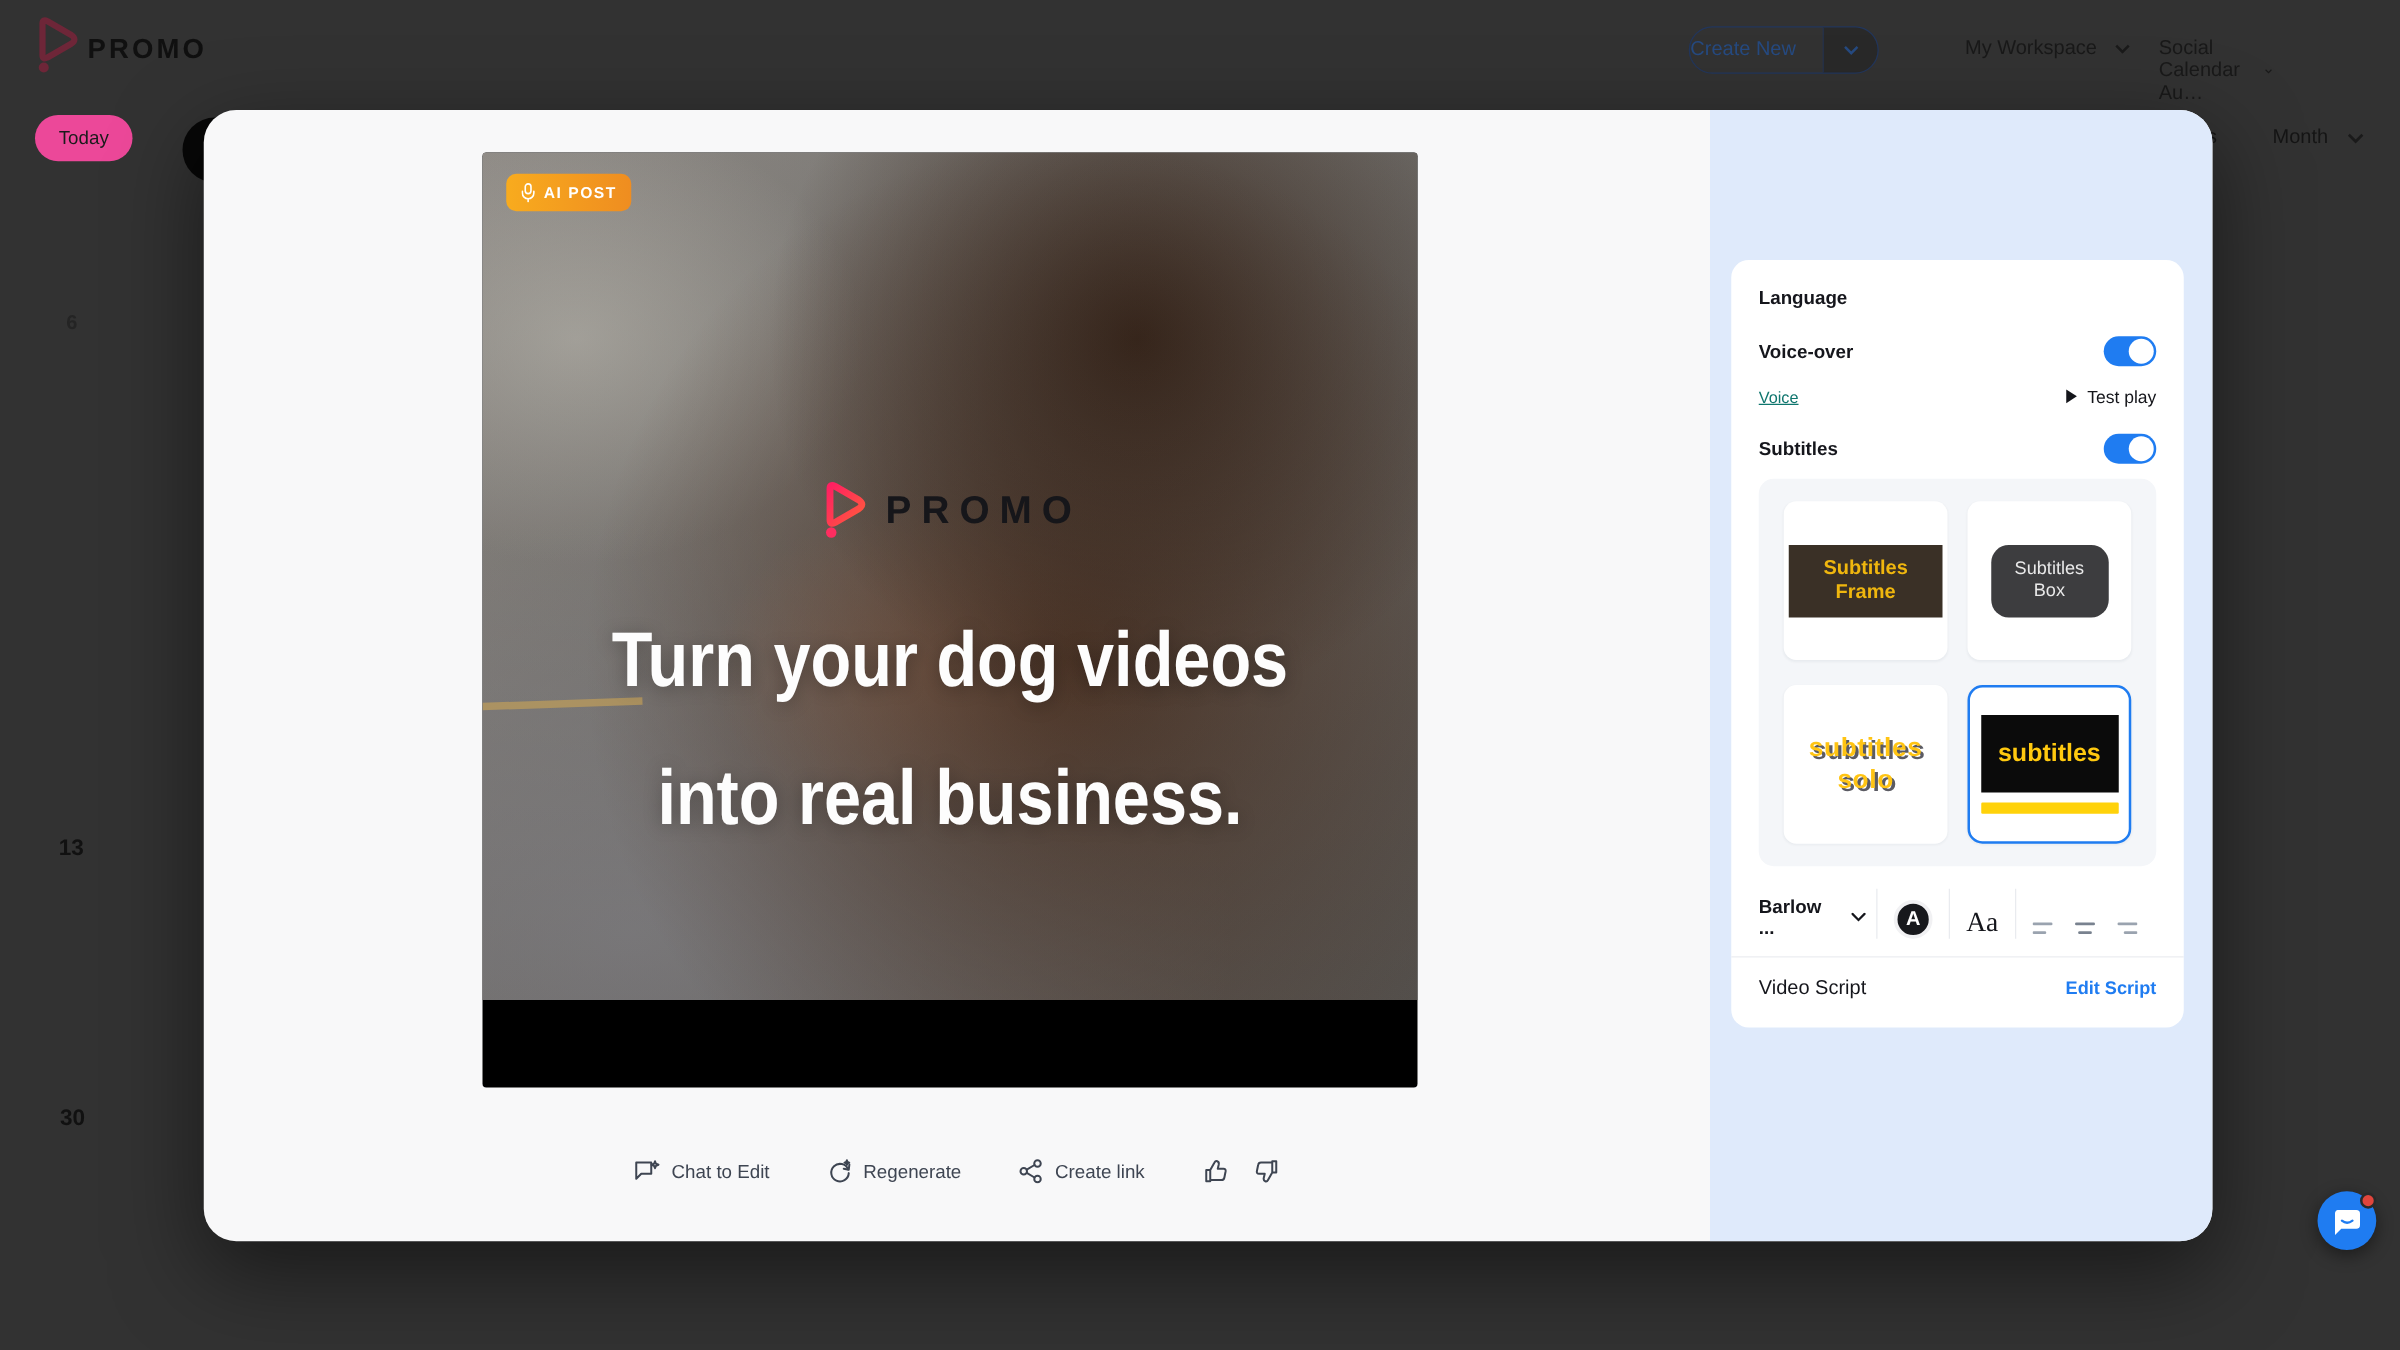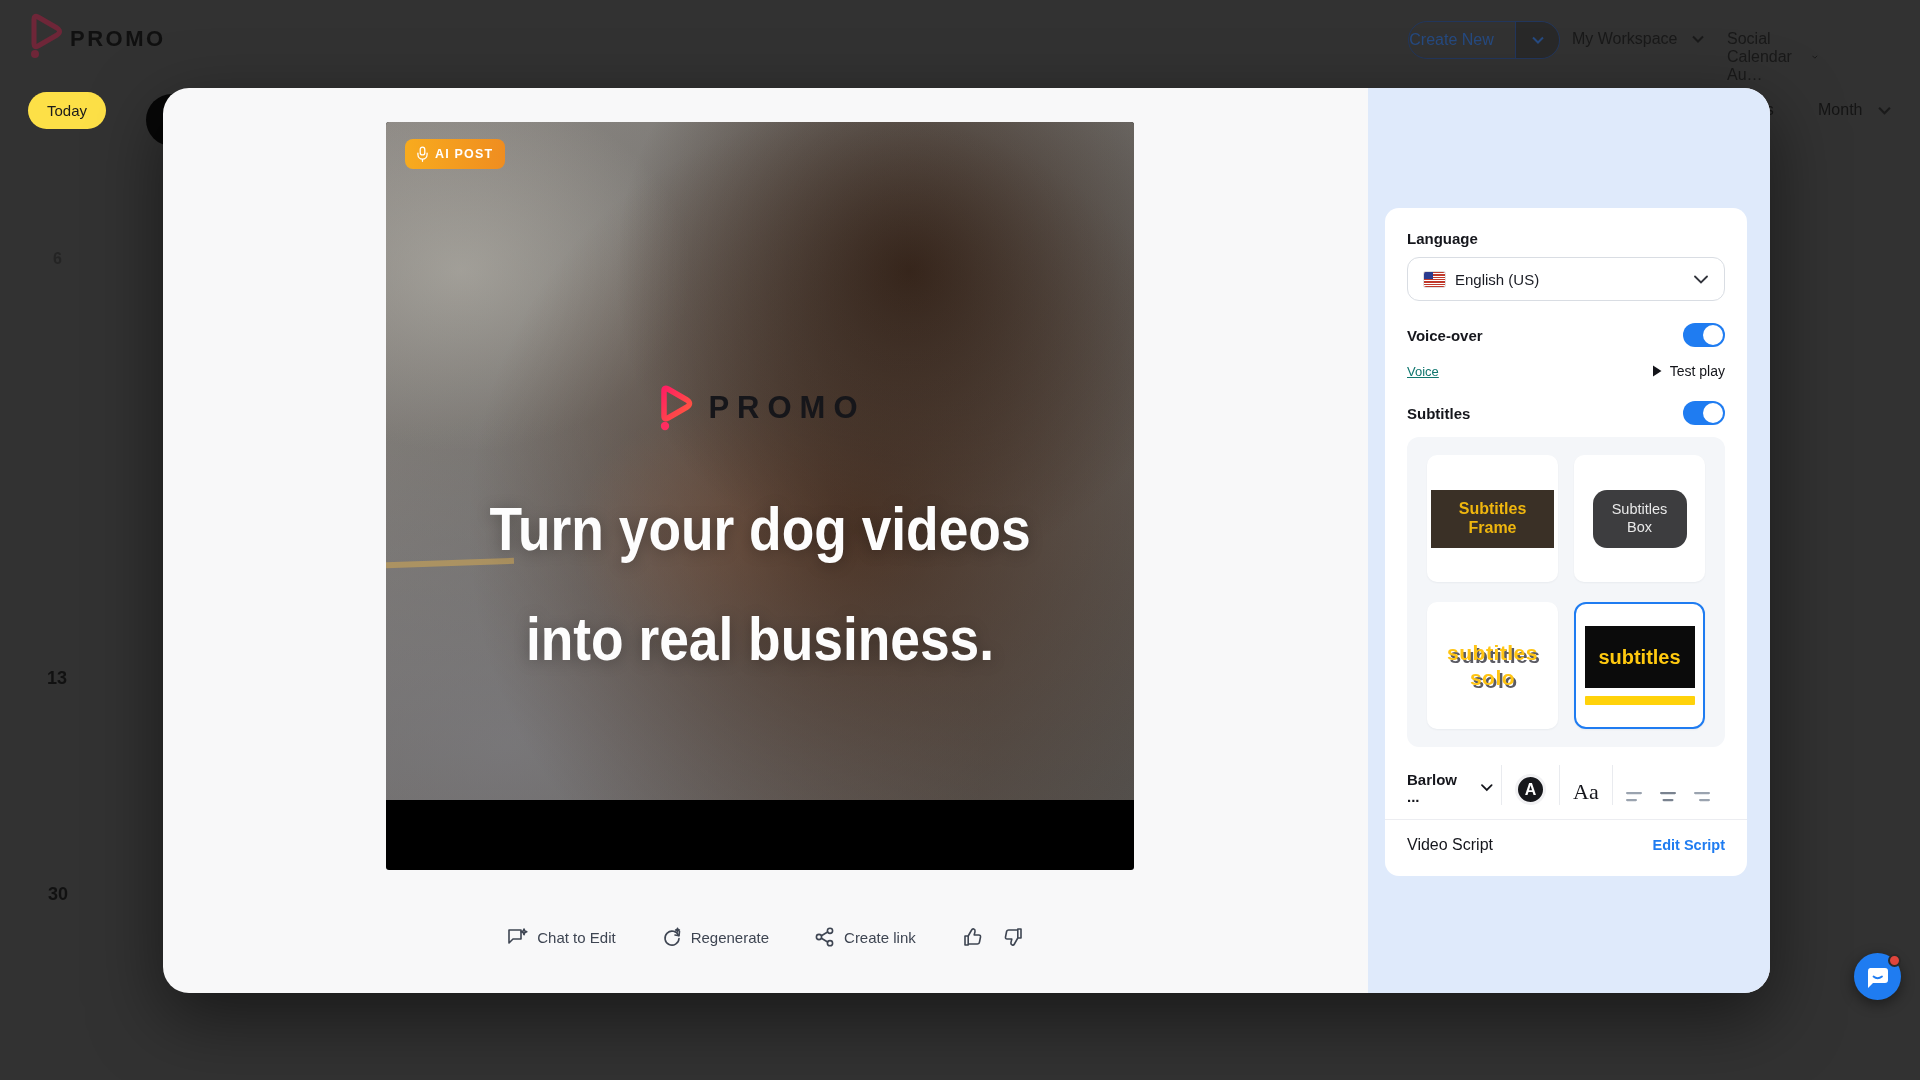--- a/index.html
+++ b/index.html
@@ -6,21 +6,21 @@
   html,body { width:1920px; height:1080px; overflow:hidden; background:#323232;
               font-family:"Liberation Sans", sans-serif; }
   .abs { position:absolute; }
   .stage { position:relative; width:1712px; height:1080px; }
 
   
   .bg-text { color:#161616; }
   .bg-logo-text { font-size:22px; font-weight:700; letter-spacing:2.5px; color:#101010; }
   .pill-outline { border:1.5px solid #22365c; border-radius:20px; color:#264a80;
                   font-size:16px; display:flex; align-items:center; }
-  .today-pill { background:#fde047; border-radius:19px; color:#1b1b1b; font-size:15px;
+  .today-pill { background:#ec4899; border-radius:19px; color:#1b1b1b; font-size:15px;
                 display:flex; align-items:center; justify-content:center; }
   .bg-chev { stroke:#1a1a1a; stroke-width:2; fill:none; }
   .day-num { font-weight:700; font-size:18px; color:#111; }
 
   
   .modal { left:163px; top:88px; width:1607px; height:905px; border-radius:26px;
            background:#f8f8f9; box-shadow:0 24px 70px rgba(0,0,0,.5); overflow:hidden; }
 
   
   .video-frame { left:223px; top:34px; width:748px; height:748px; border-radius:3px;
@@ -129,21 +129,21 @@
 <div class="stage">
 
   <div class="abs" style="inset:0;">
 
     <svg class="abs" style="left:24px;top:13px;" width="40" height="46" viewBox="0 0 40 46">
       <path d="M10 6 Q10 2 14 4 L33 15 Q38 18.5 33 22 L14 33 Q10 35 10 31 Z" fill="none" stroke="#6e2638" stroke-width="5" stroke-linejoin="round"></path>
       <circle cx="11" cy="41" r="4" fill="#6e2638"></circle>
     </svg>
     <div class="abs bg-logo-text" style="left:70px;top:26px;">PROMO</div>
 
-    <div class="abs pill-outline" style="left:1408px;top:21px;width:152px;height:38px;gap:21px;">
+    <div class="abs pill-outline" style="left:1351px;top:21px;width:152px;height:38px;gap:21px;">
       <span style="flex:1;text-align:center;">Create New</span>
       <span style="width:44px;height:100%;border-left:1.5px solid #22365c;background:rgba(0,0,0,.18);display:flex;align-items:center;justify-content:center;border-radius:0 20px 20px 0;">
         <svg width="12" height="8" viewBox="0 0 12 8">
             <polyline points="1,1.5 6,6.5 11,1.5" fill="none" stroke="#264a80" stroke-width="2"></polyline>
           </svg>
       </span>
     </div>
 
     <div class="abs bg-text" style="left:1572px;top:30px;font-size:16px;color:#191919;display:flex;gap:14px;align-items:center;">
       <span>My Workspace</span>
@@ -244,30 +244,20 @@
           <path class="act-ico" d="M3 10 h3.2 v9 H3 z M6.2 18 h9 q2 0 2.3-2 l1-5 q.3-2 -1.7-2 h-4.6 l.8-3.4 q.4-2 -1.2-2.6 q-1.4-.5 -2.2 1 L6.2 10"></path>
         </svg>
       </div>
     </div>
 
     <div class="abs panel">
 
       <div class="abs card">
         <div class="sec-label">Language</div>
 
-        <div class="select">
-          <span style="position:relative;width:21px;height:15px;border-radius:2px;overflow:hidden;box-shadow:0 0 0 1px #e0e0e0;
-            background:repeating-linear-gradient(180deg,#c0392b 0,#c0392b 1.2px,#fff 1.2px,#fff 2.35px);">
-            <span style="position:absolute;left:0;top:0;width:9px;height:7px;background:#2a3b8f;"></span>
-          </span>
-          <span class="grow">English (US)</span>
-          <svg width="14" height="9" viewBox="0 0 14 9">
-              <polyline points="1,1.5 7,7.5 13,1.5" fill="none" stroke="#32343c" stroke-width="1.8" stroke-linecap="round"></polyline>
-            </svg>
-        </div>
 
         <div class="row-between" style="margin-top:22px;">
           <div class="sec-label">Voice-over</div>
           <div class="toggle">
               <div class="knob"></div>
             </div>
         </div>
 
         <div class="row-between" style="margin-top:16px;">
           <div class="voice-label">Voice</div>

